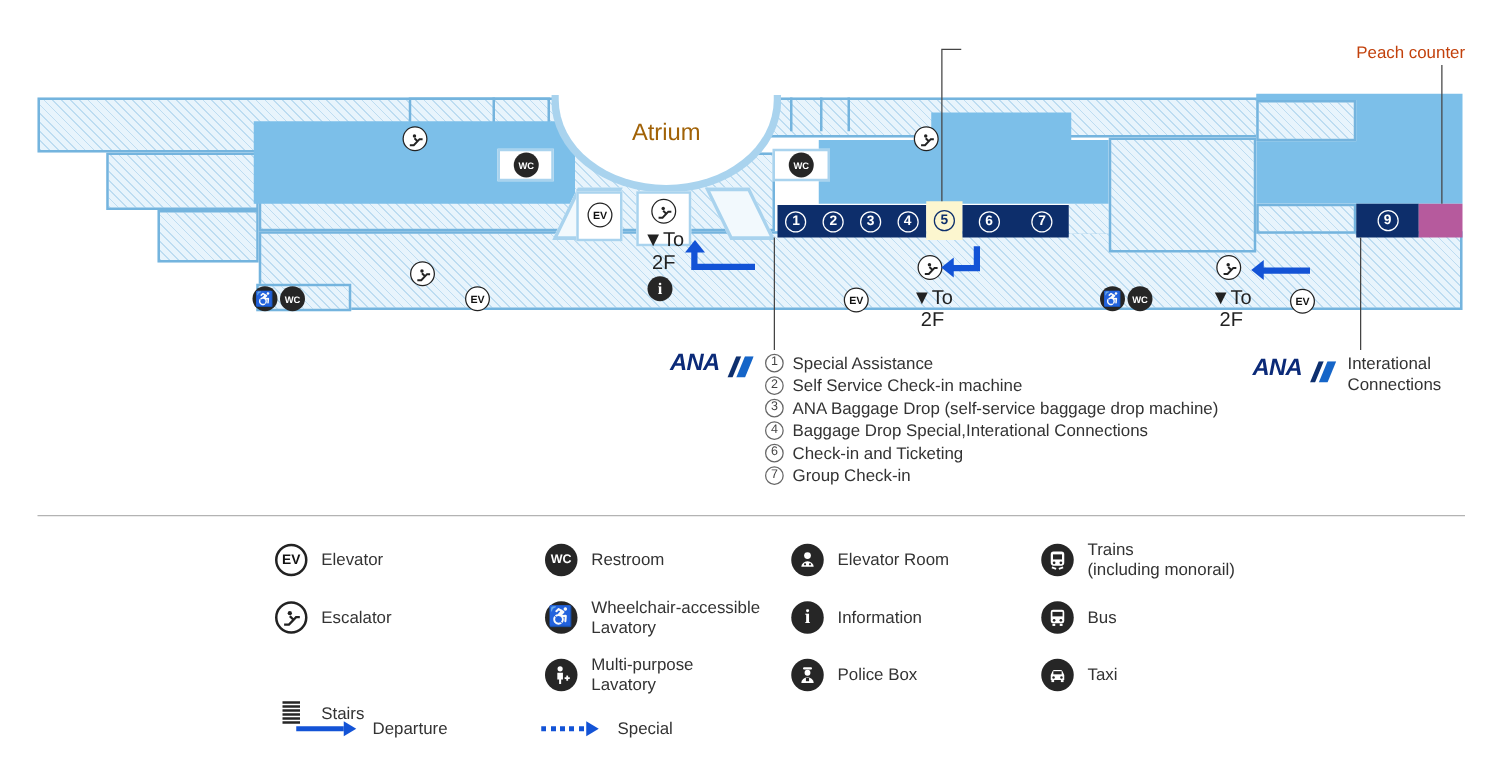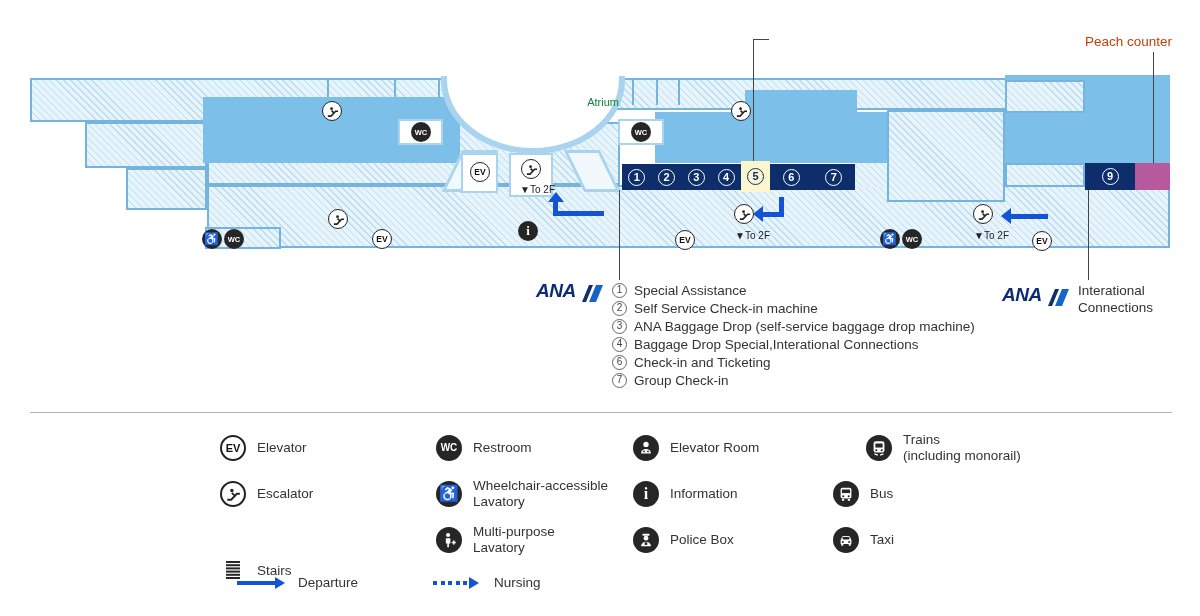--- a/index.html
+++ b/index.html
@@ -26,34 +26,34 @@
             font-size:10px;line-height:12.5px;font-weight:normal;flex:0 0 15px;}
   
   .circb{width:20px;height:20px;border-radius:50%;background:#262626;color:#fff;
          display:flex;align-items:center;justify-content:center;}
   .circw{width:20px;height:20px;border-radius:50%;background:#fff;border:1.6px solid #222;color:#111;
          display:flex;align-items:center;justify-content:center;}
   .wct{font-size:7.5px;font-weight:bold;letter-spacing:0;}
   .evt{font-size:8.5px;font-weight:bold;}
   .it{font-family:"Liberation Serif",serif;font-weight:bold;font-size:13px;}
   .whl{font-size:12px;line-height:12px;}
-  .to2f{font-size:10px;color:#222;text-align:right;width:48px;}
+  .to2f{font-size:16px;color:#222;text-align:center;width:48px;}
   
   .cline{background:#444;}
   
   .abar{background:#1353d6;}
   .ahead-up{width:0;height:0;border-left:8px solid transparent;border-right:8px solid transparent;border-bottom:10px solid #1353d6;}
   .ahead-left{width:0;height:0;border-top:8px solid transparent;border-bottom:8px solid transparent;border-right:10px solid #1353d6;}
   .ahead-right{width:0;height:0;border-top:6px solid transparent;border-bottom:6px solid transparent;border-left:10px solid #1353d6;}
   
   .premium{background:#bfe4f7;color:#0c3a94;font-weight:bold;font-size:13px;padding:3px 9px;white-space:nowrap;}
   .plain{font-size:13.5px;color:#c2410c;white-space:nowrap;}
   .atrium{background:#fff;border:6px solid #a9d3ee;border-top:none;
           border-bottom-left-radius:92px 74px;border-bottom-right-radius:92px 74px;
-          text-align:right;font-size:11px;color:#15803d;padding-top:20px;}
+          text-align:center;font-size:19px;color:#a16207;padding-top:20px;}
   .fan{background:#f2f9fd;border:3px solid #a9d3ee;}
   
   .analogo{display:flex;align-items:flex-end;gap:3px;font-style:italic;font-weight:bold;
            font-size:19px;color:#0b2a78;letter-spacing:-.5px;}
   .listrow{display:flex;align-items:center;gap:7px;font-size:13.5px;color:#333;white-space:nowrap;}
   .pre{white-space:pre-line;}
   
   .lgitem{display:flex;align-items:center;gap:11px;font-size:13.5px;color:#333;line-height:16px;}
   .lgc-b{flex:0 0 26px;width:26px;height:26px;border-radius:50%;background:#262626;color:#fff;
          display:flex;align-items:center;justify-content:center;}
@@ -279,21 +279,21 @@
     <span class="lgc-b">
       <svg width="18" height="18" viewBox="0 0 20 20">
           <circle cx="10" cy="6" r="3" fill="#fff"></circle>
           <path d="M4.5 16 a5.5 4.8 0 0 1 11 0 z" fill="#fff"></path>
           <circle cx="7.8" cy="13.8" r="1" fill="#262626"></circle>
           <circle cx="12.2" cy="13.8" r="1" fill="#262626"></circle>
         </svg>
     </span>
     <span class="pre">Elevator Room</span>
   </div>
-  <div class="abs lgitem" style="left:866px;top:432px;">
+  <div class="abs lgitem" style="left:833px;top:432px;">
     <span class="lgc-b">
       <svg width="18" height="18" viewBox="0 0 20 20">
           <rect x="4" y="2.5" width="12" height="12.5" rx="2.5" fill="#fff"></rect>
           <rect x="6" y="5" width="8" height="4.5" fill="#262626"></rect>
           <circle cx="7" cy="12.5" r="1.2" fill="#262626"></circle>
           <circle cx="13" cy="12.5" r="1.2" fill="#262626"></circle>
           <rect x="5" y="16.5" width="4" height="1.6" fill="#fff" transform="rotate(20 7 17)"></rect>
           <rect x="11" y="16.5" width="4" height="1.6" fill="#fff" transform="rotate(-20 13 17)"></rect>
         </svg>
     </span>
@@ -394,16 +394,16 @@
       <span class="abar" style="position:absolute;left:0;top:4px;width:38px;height:4px;"></span>
       <span class="ahead-right" style="position:absolute;left:38px;top:0;"></span>
     </span>
     <span class="pre">Departure</span>
   </div>
   <div class="abs lgitem" style="left:433px;top:575px;">
     <span style="position:relative;display:inline-block;width:50px;height:12px;">
       <span style="position:absolute;left:0;top:4px;width:36px;height:4px;background:repeating-linear-gradient(90deg,#1353d6 0 4px,transparent 4px 7.5px);"></span>
       <span class="ahead-right" style="position:absolute;left:36px;top:0;"></span>
     </span>
-    <span class="pre">Nursing</span>
+    <span class="pre">Special</span>
   </div>
 
 </div>
 
 </body></html>

